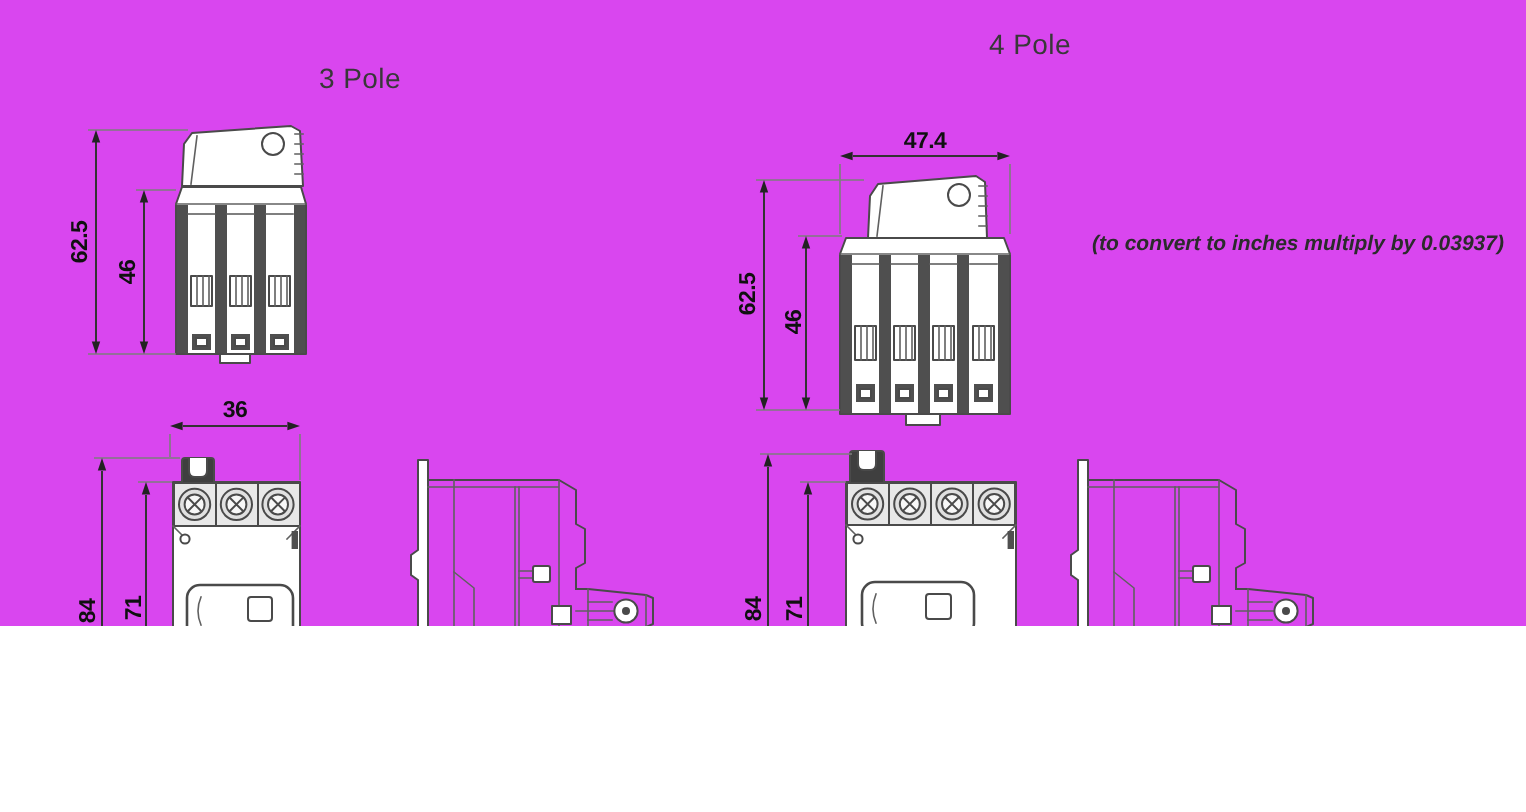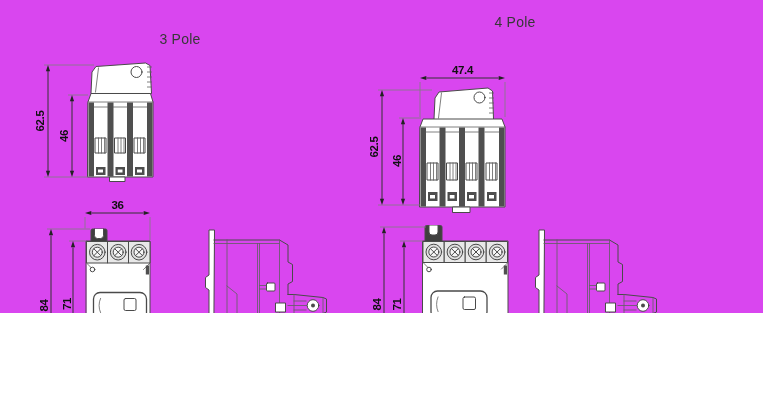--- a/index.html
+++ b/index.html
@@ -24,20 +24,21 @@
   .bar{position:absolute;background:#0c0c0c;}
 </style>
 </head>
 <body>
 
 <div id="canvas">
 
   <div class="title" style="left:180px;top:31px">3 Pole</div>
   <div class="title" style="left:515px;top:14px">4 Pole</div>
 
+  <div class="note" style="left:546px;top:116px">(to convert to inches multiply by 0.03937)</div>
 
   <svg class="view" style="left:30px;top:55px" width="135" height="130" viewBox="0 0 135 130">
     <defs>
       <g id="winA">
         <line class="t" x1="0" y1="5" x2="13.5" y2="5"></line>
         <rect class="w" x="1.5" y="36" width="10.5" height="15"></rect>
         <path class="t" d="M4.5,36 v15 M7.5,36 v15 M10.5,36 v15"></path>
         <rect class="d" x="2" y="65" width="9.5" height="8"></rect>
         <rect x="4" y="67" width="5.5" height="4" fill="#fff"></rect>
       </g>

